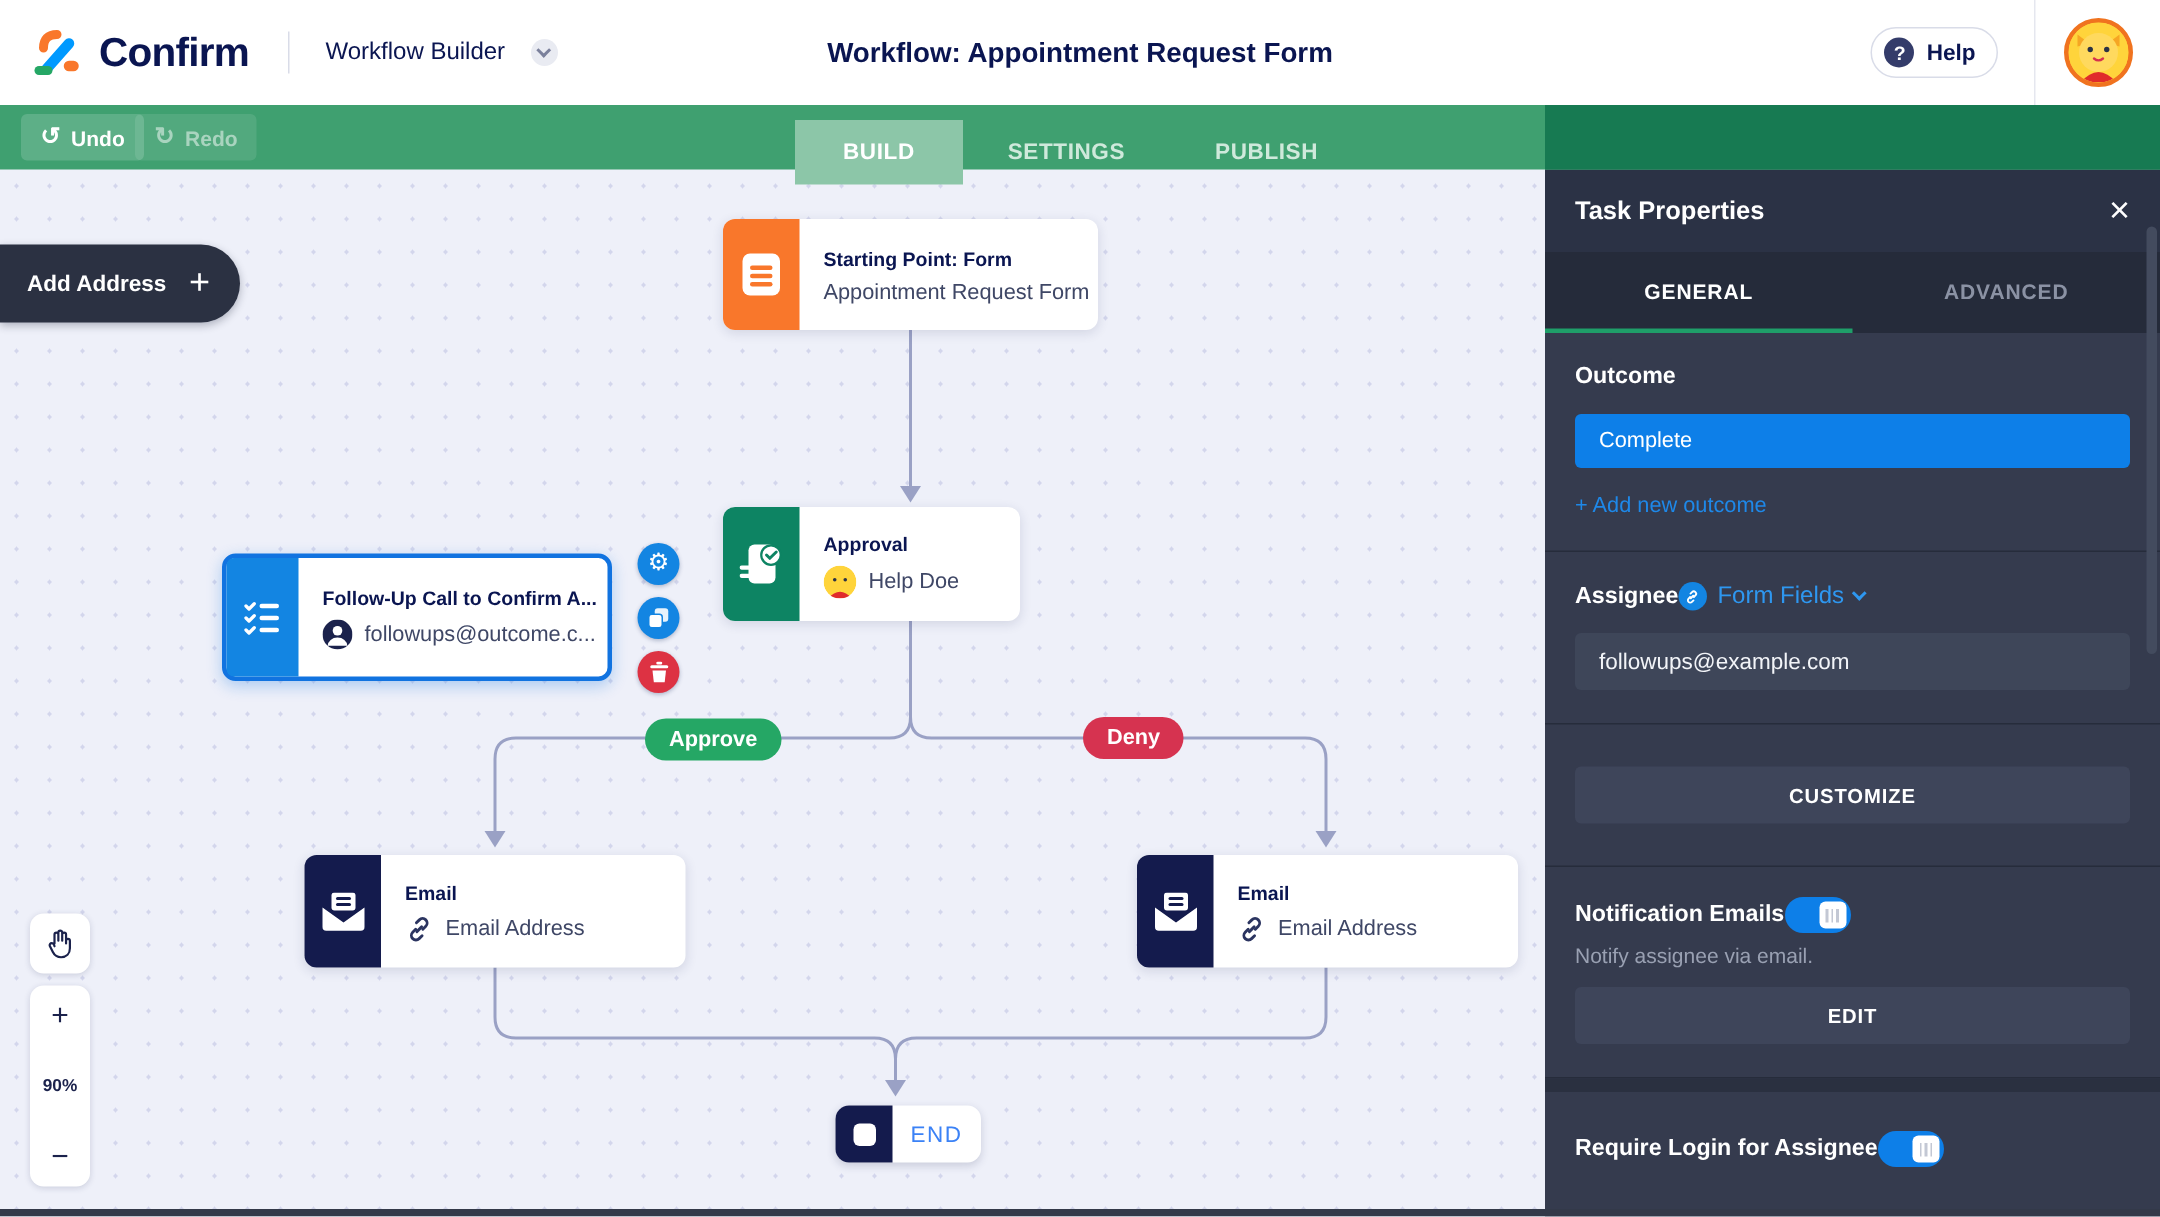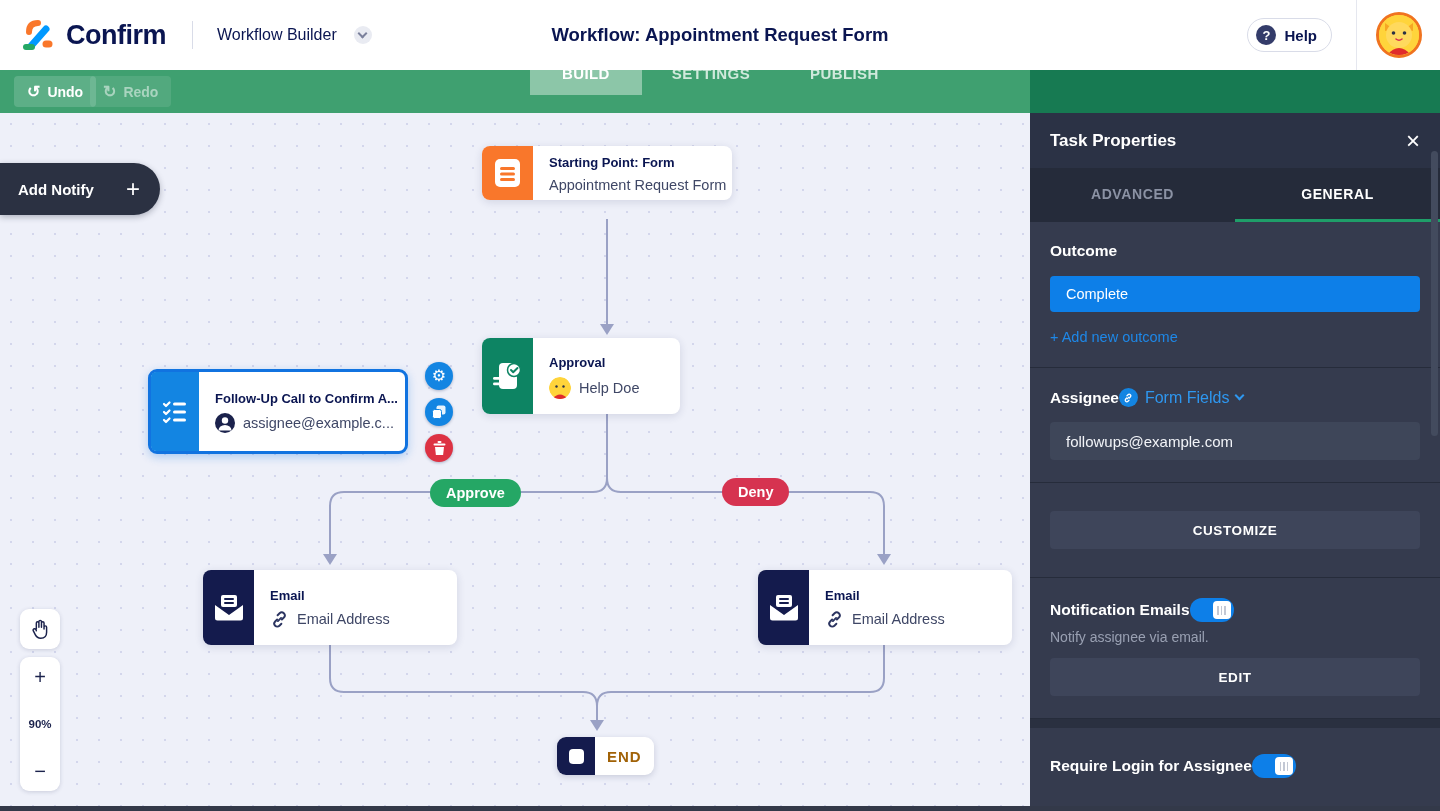--- a/index.html
+++ b/index.html
@@ -21,36 +21,36 @@
   .avatar-zone { position:absolute; right:0; top:0; width:84px; height:70px; border-left:1px solid #e5e7ef; display:flex; align-items:center; justify-content:center; }
   .avatar { width:46px; height:46px; border-radius:50%; border:3px solid #f0731f; overflow:hidden; background:#ffd43b; }
 
   
   .toolbar { position:absolute; top:70px; left:0; width:1440px; height:43px; background:#3fa070; z-index:29; }
   .toolbar-dark { position:absolute; right:0; top:0; width:410px; height:43px; background:#177a52; }
   .tb-btn { position:absolute; top:6px; height:31px; border-radius:4px; display:flex; align-items:center; gap:7px; padding:0 13px; font-size:14px; font-weight:700; cursor:pointer; }
   .undo-btn { left:14px; background:rgba(255,255,255,.16); color:#fff; }
   .redo-btn { left:90px; background:rgba(255,255,255,.10); color:rgba(255,255,255,.5); }
   .tb-icon { font-size:16px; line-height:1; }
-  .mode-tabs { position:absolute; left:530px; top:0; height:25px; display:flex;align-items:flex-end; }
+  .mode-tabs { position:absolute; left:530px; top:10px; height:25px; display:flex; }
   .mode-tab { height:43px; display:flex; align-items:center; justify-content:center; padding:0 30px; font-size:15px; font-weight:600; color:#cfe9db; letter-spacing:.4px; cursor:pointer; }
   .mode-tab.active { background:#8cc6a8; color:#fff; font-weight:700; padding:0 32px; }
 
   
   .canvas { position:absolute; top:113px; left:0; width:1030px; height:698px; background:#eef0f9;
     background-image:radial-gradient(#d3d6ec 1.4px, transparent 1.4px); background-size:22px 22px; overflow:hidden; }
   .edges { position:absolute; left:0; top:0; z-index:1; }
 
   .node { position:absolute; display:flex; background:#fff; border-radius:8px; box-shadow:0 2px 8px rgba(37,45,91,.14); z-index:3; cursor:pointer; }
   .node-block { width:51px; border-radius:8px 0 0 8px; display:flex; align-items:center; justify-content:center; flex:none; }
   .node-body { flex:1; padding:13px 14px 12px 16px; display:flex; flex-direction:column; justify-content:center; gap:7px; overflow:hidden; }
   .node-title { font-size:13px; font-weight:700; color:#0a1551; white-space:nowrap; }
   .node-sub { font-size:14.5px; color:#3f4766; display:flex; align-items:center; gap:8px; white-space:nowrap; }
 
-  .node-start { left:482px; top:33px; width:250px; height:54px; }
+  .node-start { left:482px; top:33px; width:250px; height:74px; }
   .block-orange { background:#f9772b; }
   .node-approval { left:482px; top:225px; width:198px; height:76px; }
   .block-green { background:#0d8463; }
   .node-followup { left:148px; top:256px; width:260px; height:85px; border:3px solid #1173e0; border-radius:9px; box-shadow:0 3px 10px rgba(17,115,224,.3); }
   .node-followup .node-block { width:48px; border-radius:5px 0 0 5px; }
   .block-blue { background:#1385e2; }
   .node-email-l { left:203px; top:457px; width:254px; height:75px; }
   .node-email-r { left:758px; top:457px; width:254px; height:75px; }
   .block-navy { background:#141b4d; }
 
@@ -60,21 +60,21 @@
   .act-red { background:#dd3243; }
   .gear-glyph { font-size:16px; line-height:1; }
 
   .branch-badge { position:absolute; height:28px; border-radius:14px; display:flex; align-items:center; padding:0 16px; color:#fff; font-size:14.5px; font-weight:700; z-index:4; }
   .badge-approve { left:430px; top:366px; background:#25a765; }
   .badge-deny { left:722px; top:365px; background:#d63350; }
 
   .node-end { position:absolute; left:557px; top:624px; height:38px; display:flex; background:#fff; border-radius:9px; box-shadow:0 2px 6px rgba(37,45,91,.18); z-index:3; }
   .end-block { width:38px; background:#141b4d; border-radius:9px 0 0 9px; display:flex; align-items:center; justify-content:center; }
   .end-square { width:15px; height:15px; background:#fff; border-radius:4px; }
-  .end-label { display:flex; align-items:center; padding:0 12px; font-size:15px; color:#a16207; letter-spacing:1px;font-weight:bold; }
+  .end-label { display:flex; align-items:center; padding:0 12px; font-size:15px; color:#3b82f6; letter-spacing:1px; }
 
   .add-element { position:absolute; left:0; top:50px; width:160px; height:52px; background:#2b3142; border-radius:0 26px 26px 0; display:flex; align-items:center; color:#fff; z-index:5; cursor:pointer; box-shadow:0 2px 6px rgba(20,25,50,.3); }
   .add-el-label { font-size:15px; font-weight:700; padding-left:18px; flex:1; }
   .add-el-plus { font-size:24px; font-weight:400; padding-right:20px; }
 
   .hand-tool { position:absolute; left:20px; top:496px; width:40px; height:40px; background:#fff; border-radius:9px; box-shadow:0 1px 4px rgba(37,45,91,.18); display:flex; align-items:center; justify-content:center; z-index:5; cursor:pointer; }
   .zoom-ctrl { position:absolute; left:20px; top:544px; width:40px; height:134px; background:#fff; border-radius:9px; box-shadow:0 1px 4px rgba(37,45,91,.18); display:flex; flex-direction:column; align-items:center; z-index:5; }
   .zoom-btn { width:40px; height:40px; display:flex; align-items:center; justify-content:center; font-size:20px; color:#1b224c; cursor:pointer; }
   .zoom-level { flex:1; display:flex; align-items:center; justify-content:center; font-size:11.5px; font-weight:700; color:#1b224c; }
 
@@ -180,21 +180,21 @@
     </g>
     <g fill="#9aa1c5">
       <polygon points="600,211 614,211 607,222"></polygon>
       <polygon points="323,441 337,441 330,452"></polygon>
       <polygon points="877,441 891,441 884,452"></polygon>
       <polygon points="590,607 604,607 597,618"></polygon>
     </g>
   </svg>
 
   <div class="add-element">
-    <span class="add-el-label">Add Notify</span>
+    <span class="add-el-label">Add Address</span>
     <span class="add-el-plus">+</span>
   </div>
 
   <div class="node node-start">
     <div class="node-block block-orange">
       <svg width="27" height="30" viewBox="0 0 27 30">
         <rect x="1" y="1" width="25" height="28" rx="5" fill="#fff"></rect>
         <rect x="6" y="9" width="15" height="3" rx="1.5" fill="#f9772b"></rect>
         <rect x="6" y="14.5" width="15" height="3" rx="1.5" fill="#f9772b"></rect>
         <rect x="6" y="20" width="15" height="3" rx="1.5" fill="#f9772b"></rect>
@@ -248,21 +248,21 @@
     <div class="node-body">
       <div class="node-title">Follow-Up Call to Confirm A...</div>
       <div class="node-sub">
         <span style="display:flex;">
           <svg width="20" height="20" viewBox="0 0 20 20">
             <circle cx="10" cy="10" r="10" fill="#1b224c"></circle>
             <circle cx="10" cy="7.5" r="3.2" fill="#fff"></circle>
             <path d="M3.5 17.5 a6.5 5.5 0 0 1 13 0 Z" fill="#fff"></path>
           </svg>
         </span>
-        <span>assignee@example.c...</span>
+        <span>followups@outcome.c...</span>
       </div>
     </div>
   </div>
 
   <div class="action-col">
     <div class="act-btn act-blue">
       <span class="gear-glyph">⚙</span>
     </div>
     <div class="act-btn act-blue">
       <span style="display:flex;">
@@ -354,22 +354,22 @@
     <div class="zoom-btn">−</div>
   </div>
 </div>
 
 <div class="panel">
   <div class="panel-header">
     <span class="panel-title">Task Properties</span>
     <span class="panel-close">×</span>
   </div>
   <div class="panel-tabs">
+    <div class="panel-tab active">GENERAL</div>
     <div class="panel-tab">ADVANCED</div>
-    <div class="panel-tab active">GENERAL</div>
   </div>
 
   <div class="p-section">
     <div class="p-heading">Outcome</div>
     <div class="outcome-btn">Complete</div>
     <div class="add-outcome">+ Add new outcome</div>
   </div>
 
   <div class="p-section">
     <div class="heading-row">

